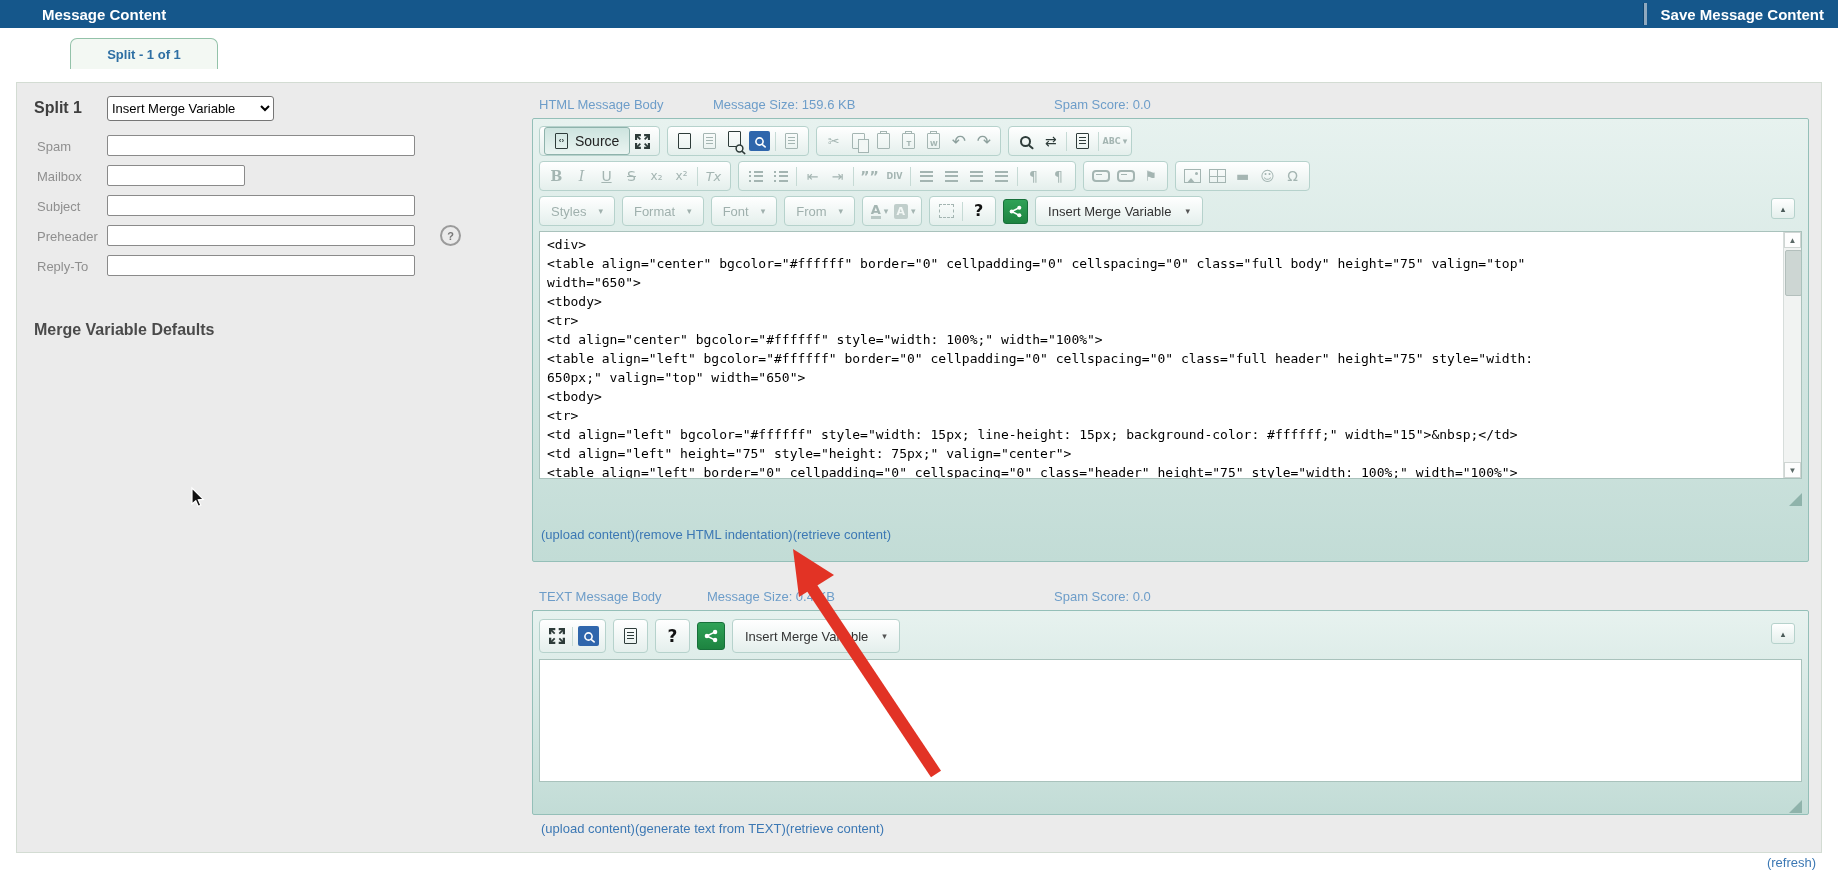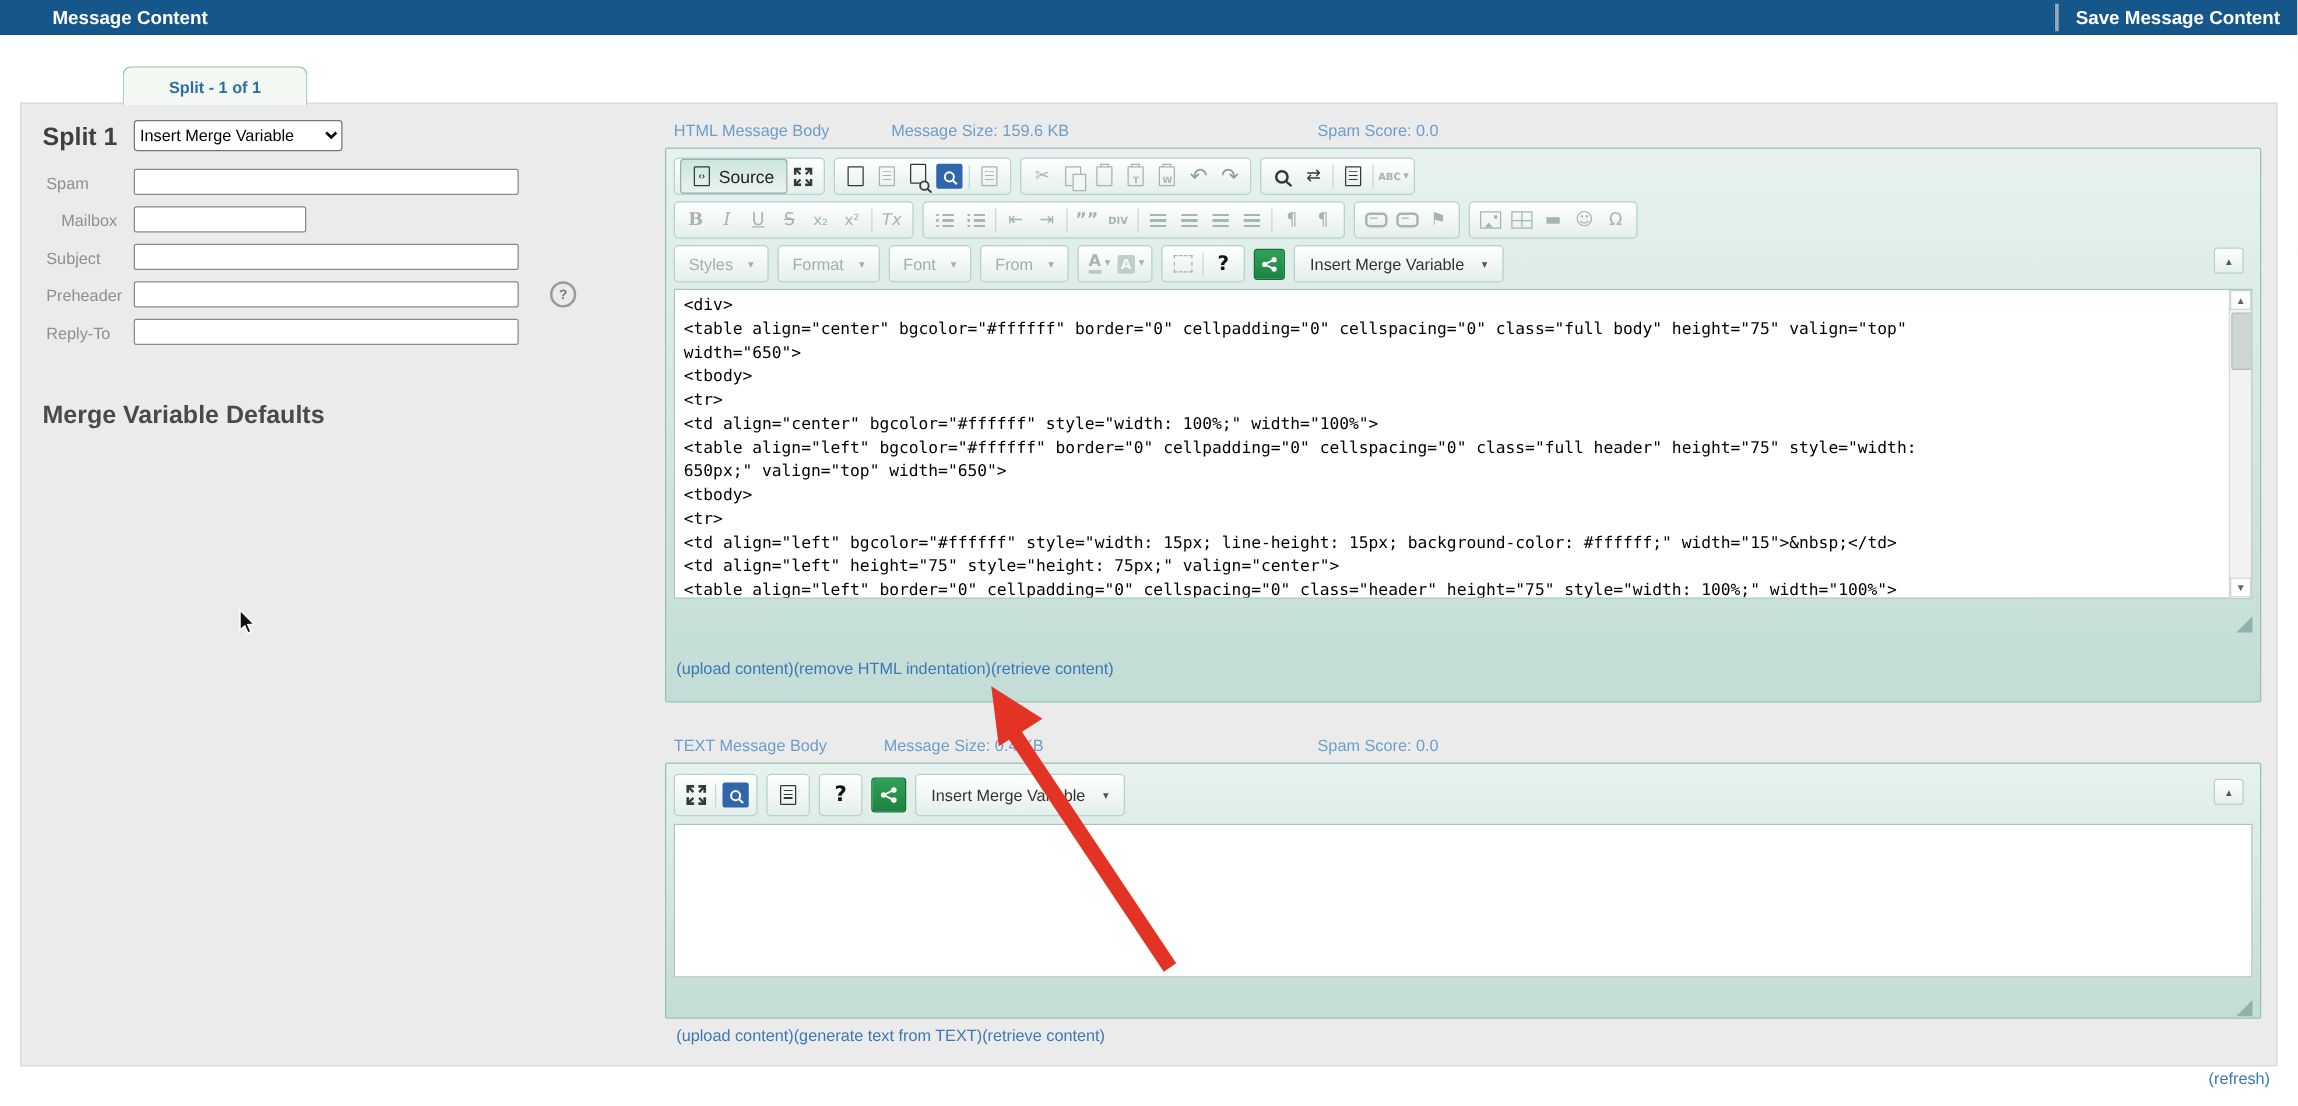--- a/index.html
+++ b/index.html
@@ -9,32 +9,32 @@
   
   .topbar{position:absolute;left:0;top:0;width:1838px;height:28px;background:#15578b;
           display:flex;align-items:center;justify-content:space-between;}
   .topbar .ttl{color:#fff;font-weight:bold;font-size:15px;padding-left:42px;}
   .savewrap{display:flex;align-items:center;height:100%;}
   .savesep{width:3px;height:22px;background:#8fa9bf;border-left:1px solid #0e4671;margin-right:14px;}
   .savebtn{background:none;border:none;color:#fff;font-weight:bold;font-size:15px;cursor:pointer;
            padding:0 14px 0 0;font-family:inherit;}
 
   
-  .tab{position:absolute;left:70px;top:53px;width:146px;height:30px;background:#f3f8f3;
+  .tab{position:absolute;left:70px;top:38px;width:146px;height:30px;background:#f3f8f3;
        border:1px solid #93c2a9;border-bottom:none;border-radius:7px 7px 0 0;z-index:3;
-       display:flex;align-items:center;justify-content:center;margin-left:28px;}
+       display:flex;align-items:center;justify-content:center;}
   .tab span{color:#2e6fa3;font-weight:bold;font-size:13px;}
   .panel{position:absolute;left:16px;top:82px;width:1806px;height:771px;background:#ebebeb;
          border:1px solid #d3dcd3;box-sizing:border-box;z-index:1;}
 
   
   .flabel{position:absolute;color:#8f8f8f;font-size:13px;}
   .finput{position:absolute;height:21px;border:1px solid #8a8a8a;border-radius:2px;background:#fff;
           font-size:13px;padding:0 4px;box-sizing:border-box;font-family:inherit;}
-  .bighead{position:absolute;font-size:20px;font-weight:bold;color:#3f3f3f;text-align:right;}
+  .bighead{position:absolute;font-size:16px;font-weight:bold;color:#3f3f3f;text-align:right;}
   .mselect{position:absolute;width:167px;height:25px;font-size:13px;font-family:inherit;
            border:1px solid #767676;border-radius:3px;background:#fff;}
   .helpc{position:absolute;width:17px;height:17px;border:2px solid #9b9b9b;border-radius:50%;
          color:#777;font-size:11px;font-weight:bold;display:flex;align-items:center;justify-content:center;}
 
   
   .seclabel{position:absolute;color:#6d9dc9;font-size:13px;}
   .edbox{position:absolute;left:515px;width:1277px;border:1px solid #94bfb8;border-radius:2px;
          background:linear-gradient(#e7f2ef,#c2dcd6);box-sizing:border-box;padding:4px 6px;}
   .trow{display:flex;align-items:center;gap:7px;margin:3px 0 5px 0;}
@@ -129,21 +129,21 @@
 <div class="panel">
 
   <span class="bighead" style="left:17px;top:16px;">Split 1</span>
   <select class="mselect" style="left:90px;top:13px;">
     <option>Insert Merge Variable</option>
   </select>
 
   <span class="flabel" style="left:20px;top:56px;">Spam</span>
   <input class="finput" style="left: 90px; top: 52px; width: 308px;">
 
-  <span class="flabel" style="left:32px;top:86px;text-align:center;">Mailbox</span>
+  <span class="flabel" style="left:20px;top:86px;text-align:center;">Mailbox</span>
   <input class="finput" style="left: 90px; top: 82px; width: 138px;">
 
   <span class="flabel" style="left:20px;top:116px;">Subject</span>
   <input class="finput" style="left: 90px; top: 112px; width: 308px;">
 
   <span class="flabel" style="left:20px;top:146px;">Preheader</span>
   <input class="finput" style="left: 90px; top: 142px; width: 308px;">
   <span class="helpc" style="left:423px;top:142px;">?</span>
 
   <span class="flabel" style="left:20px;top:176px;">Reply-To</span>

